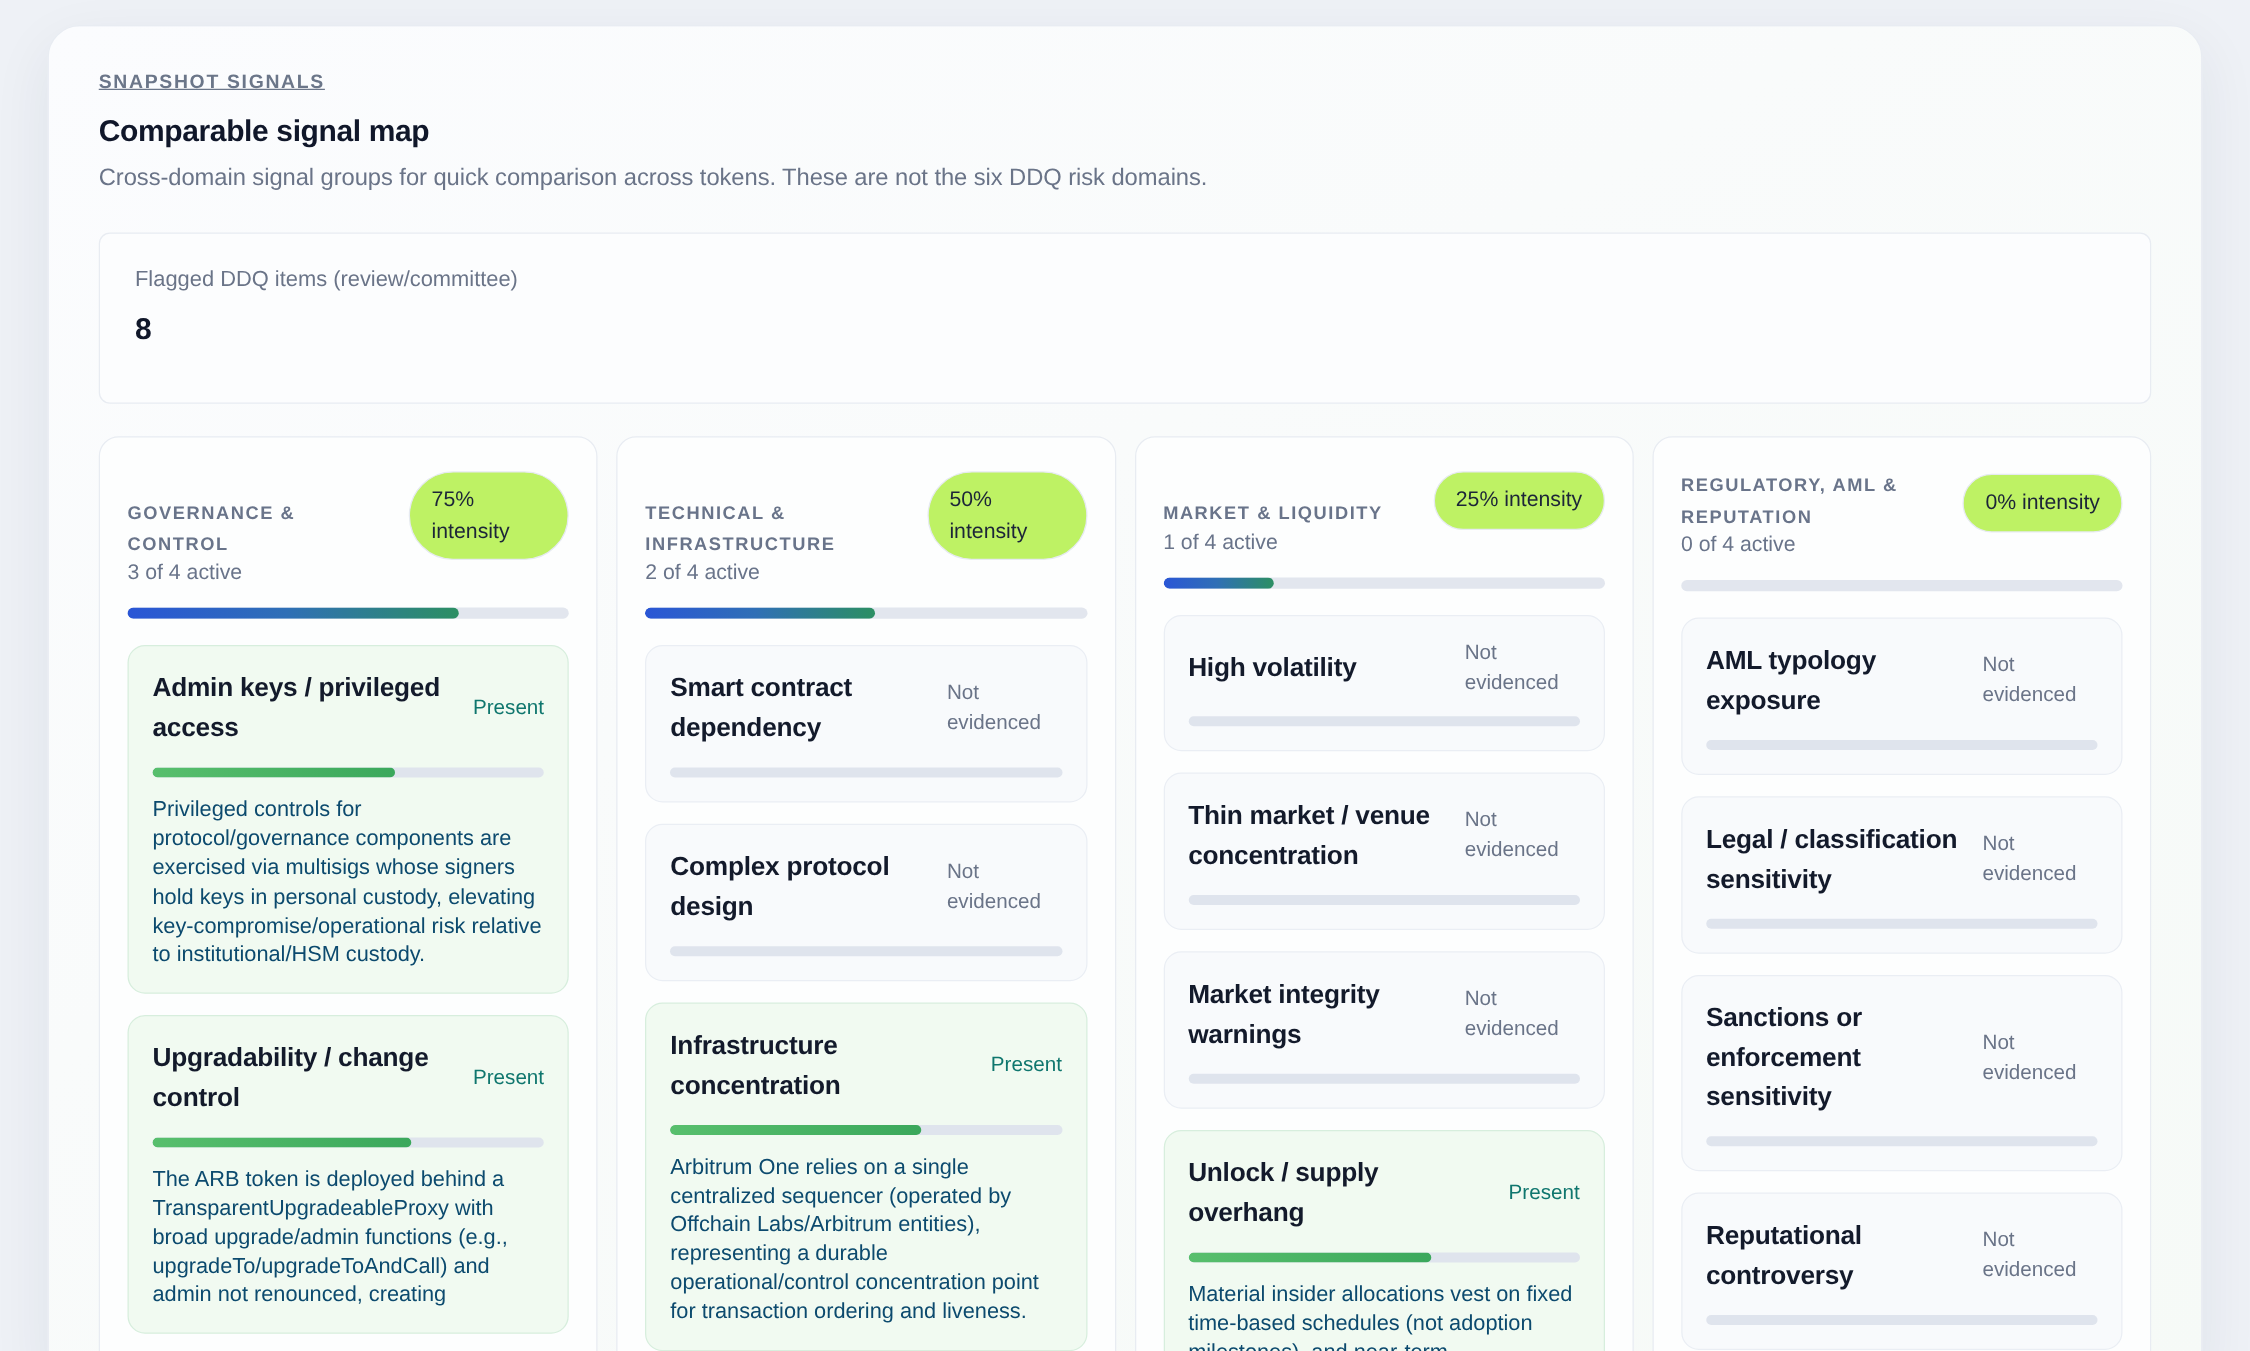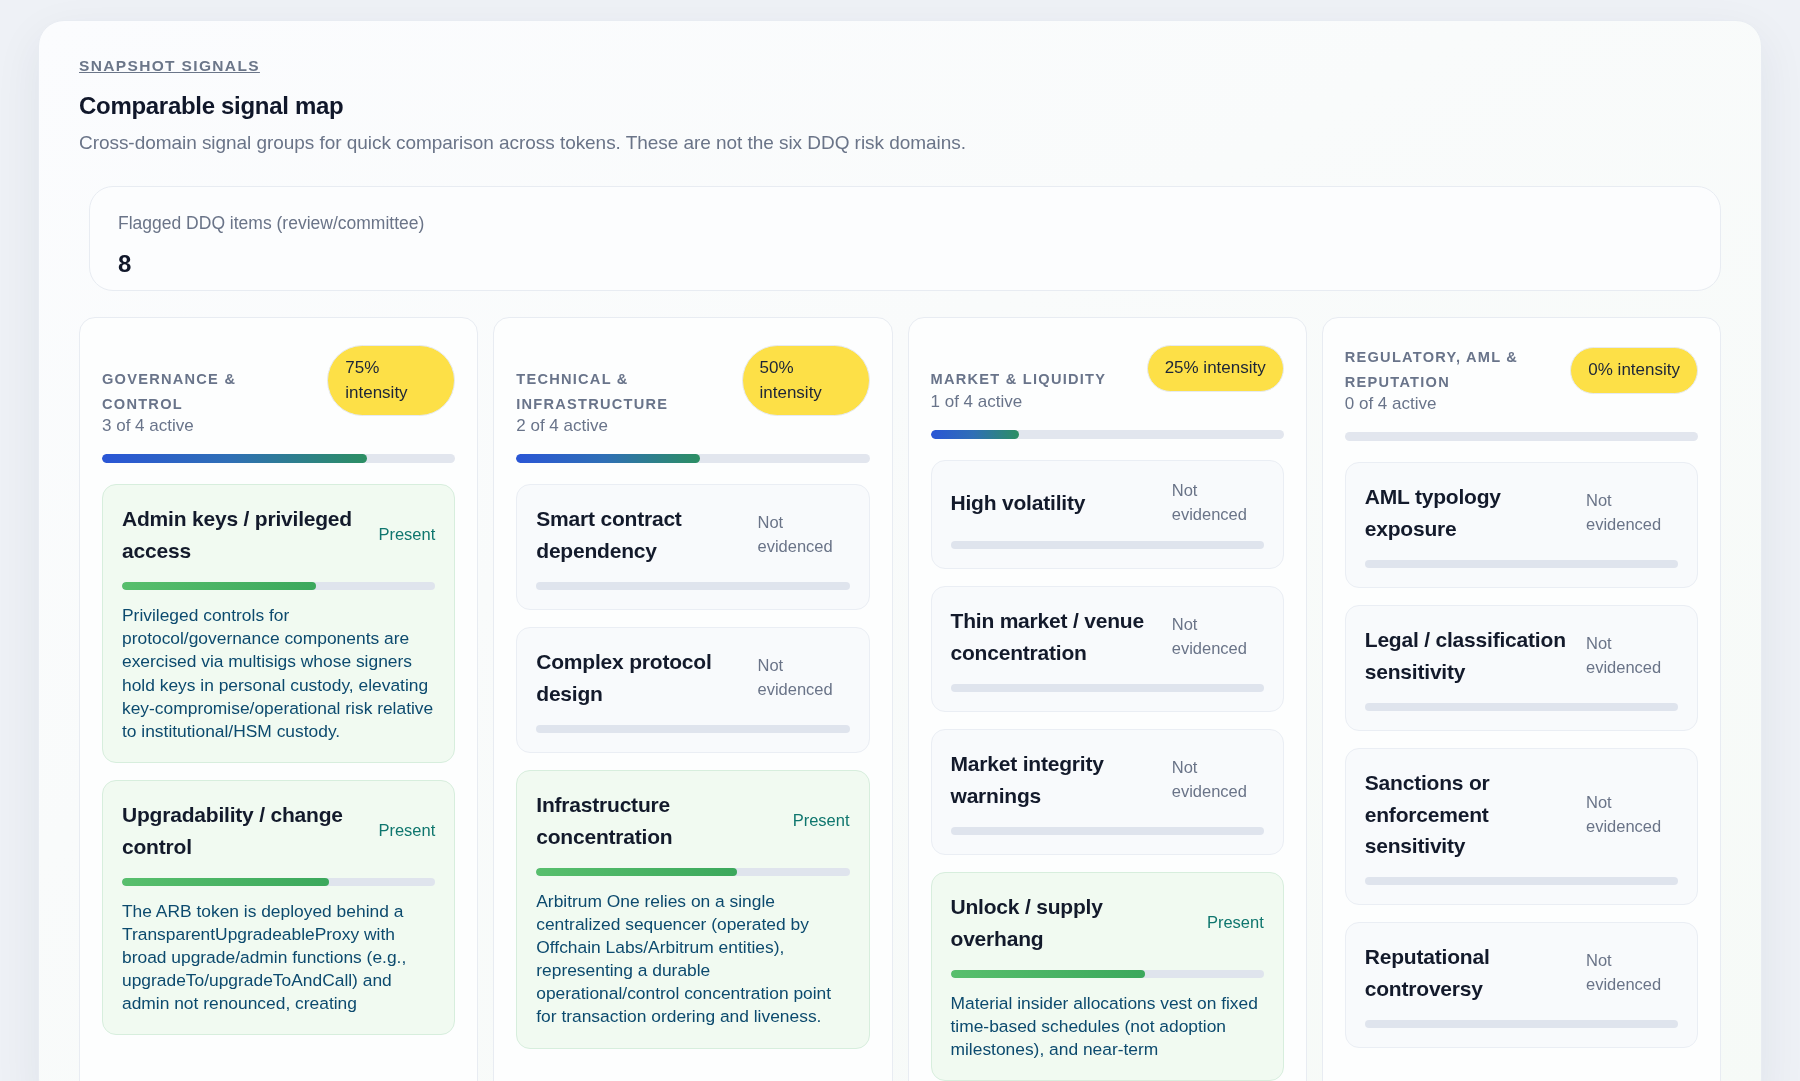--- a/index.html
+++ b/index.html
@@ -39,24 +39,23 @@
   .page-subtitle {
     margin-top: 12px;
     font-size: 19px;
     color: #6a7488;
     letter-spacing: -0.05px;
   }
 
   .stat-panel {
     margin-top: 32px;
     border: 1px solid #e8ecf2;
-    border-radius: 24px;
+    border-radius: 9px;
     background: #fcfdfe;
-    padding: 26px 28px 12px 28px;
-    margin-left: 10px;
+    padding: 26px 28px 44px 28px;
   }
   .stat-label { font-size: 17.5px; color: #6a7488; }
   .stat-value {
     margin-top: 16px;
     font-size: 24px;
     font-weight: 700;
     color: #10172a;
   }
 
   .columns {
@@ -84,21 +83,21 @@
     letter-spacing: 1.25px;
     color: #69748a;
     text-transform: uppercase;
     line-height: 1.68;
     max-width: 215px;
   }
   .intensity-pill {
     flex: none;
     border: 1px solid #e6eaf1;
     border-radius: 999px;
-    background: #fde047;
+    background: #bef264;
     padding: 10px 17px;
     font-size: 17px;
     color: #1c2538;
     line-height: 1.45;
     text-align: left;
     max-width: 128px;
   }
   .pill-wide { max-width: 160px; white-space: nowrap; }
   .group-active {
     font-size: 17px;

